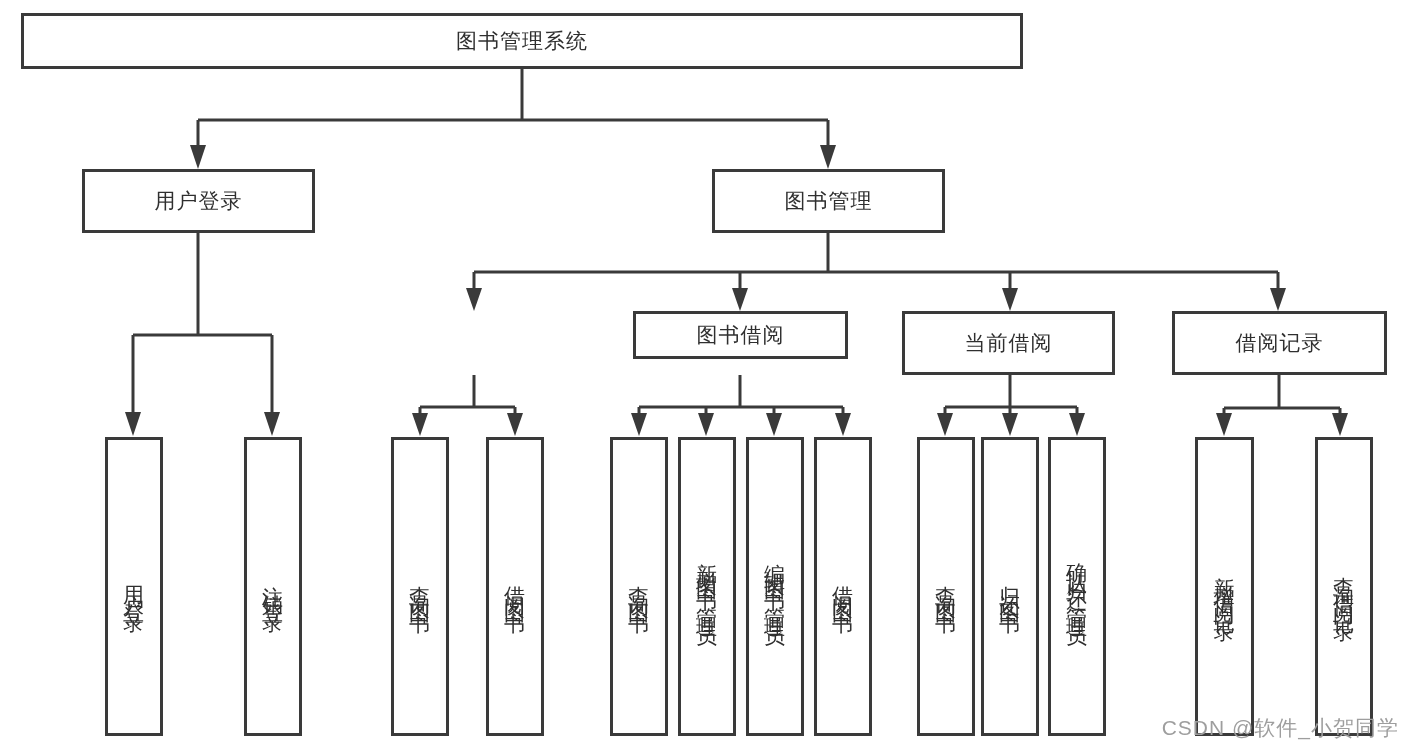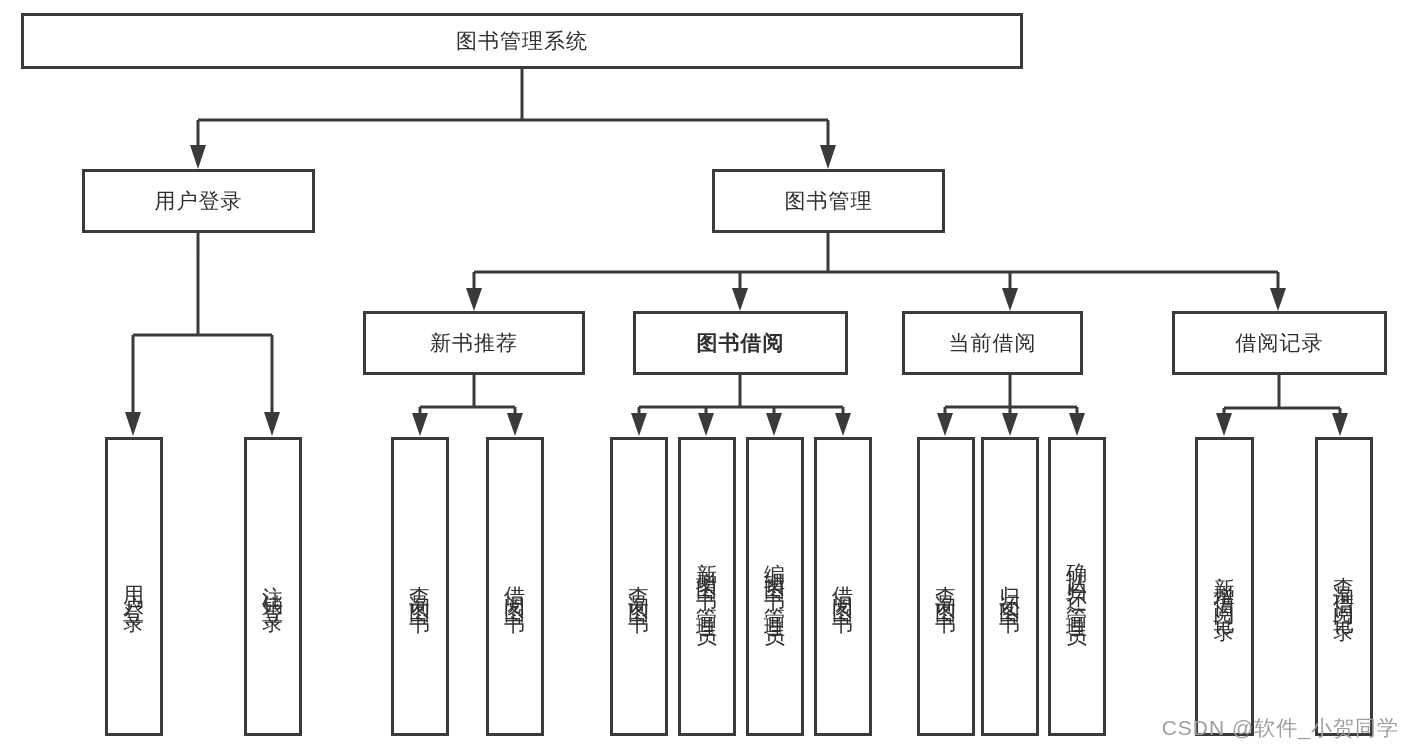--- a/index.html
+++ b/index.html
@@ -141,27 +141,24 @@
     <span>图书管理系统</span>
   </div>
 
   <div class="node hbox" style="left:82px; top:169px; width:233px; height:64px;">
     <span>用户登录</span>
   </div>
   <div class="node hbox" style="left:712px; top:169px; width:233px; height:64px;text-align:center;">
     <span>图书管理</span>
   </div>
 
-  <div class="node hbox" style="left:363px; top:311px; width:222px; height:64px;">
-    <span>新书推荐</span>
-  </div>
-  <div class="node hbox" style="left:633px; top:311px; width:215px; height:64px;font-weight:bold;">
+  <div class="node hbox" style="left:633px; top:311px; width:215px; height:48px;">
     <span>图书借阅</span>
   </div>
-  <div class="node hbox" style="left:902px; top:311px; width:181px; height:64px;">
+  <div class="node hbox" style="left:902px; top:311px; width:213px; height:64px;">
     <span>当前借阅</span>
   </div>
   <div class="node hbox" style="left:1172px; top:311px; width:215px; height:64px;">
     <span>借阅记录</span>
   </div>
 
   <div class="node vbox" style="left:105px;">
     <span>用户登录</span>
   </div>
   <div class="node vbox" style="left:244px;">

